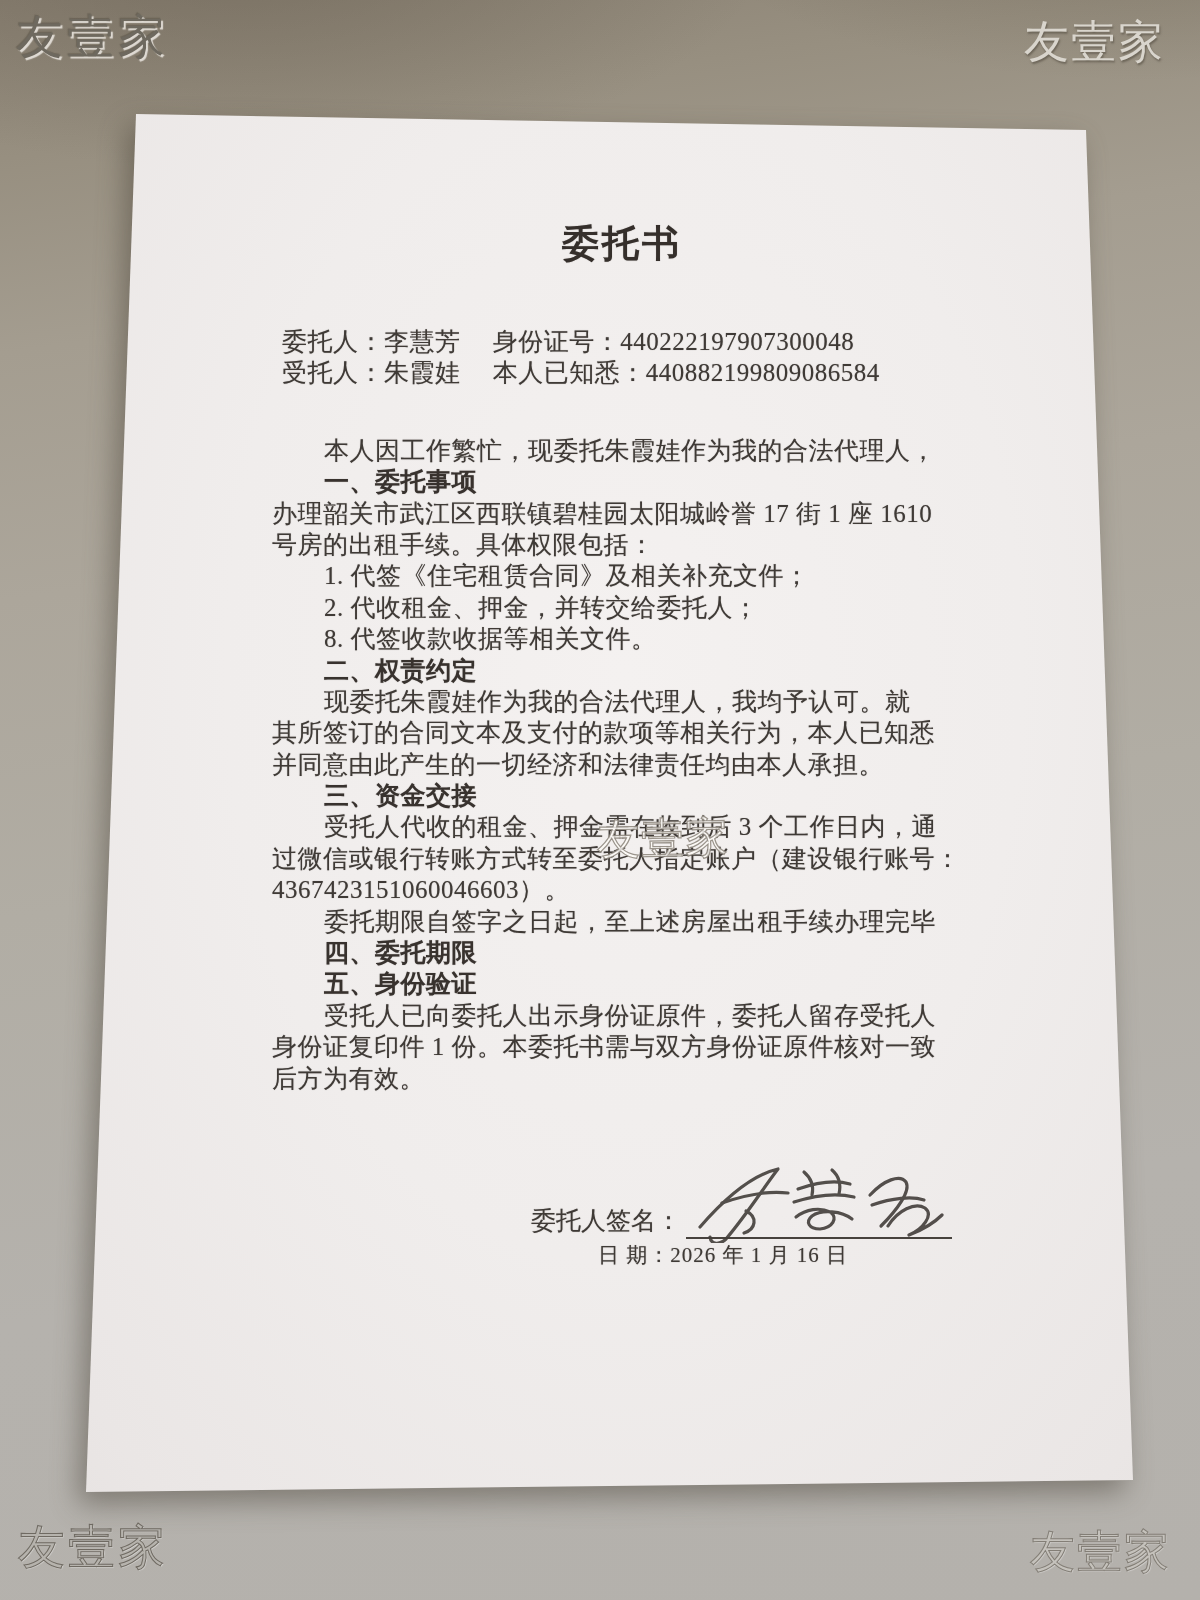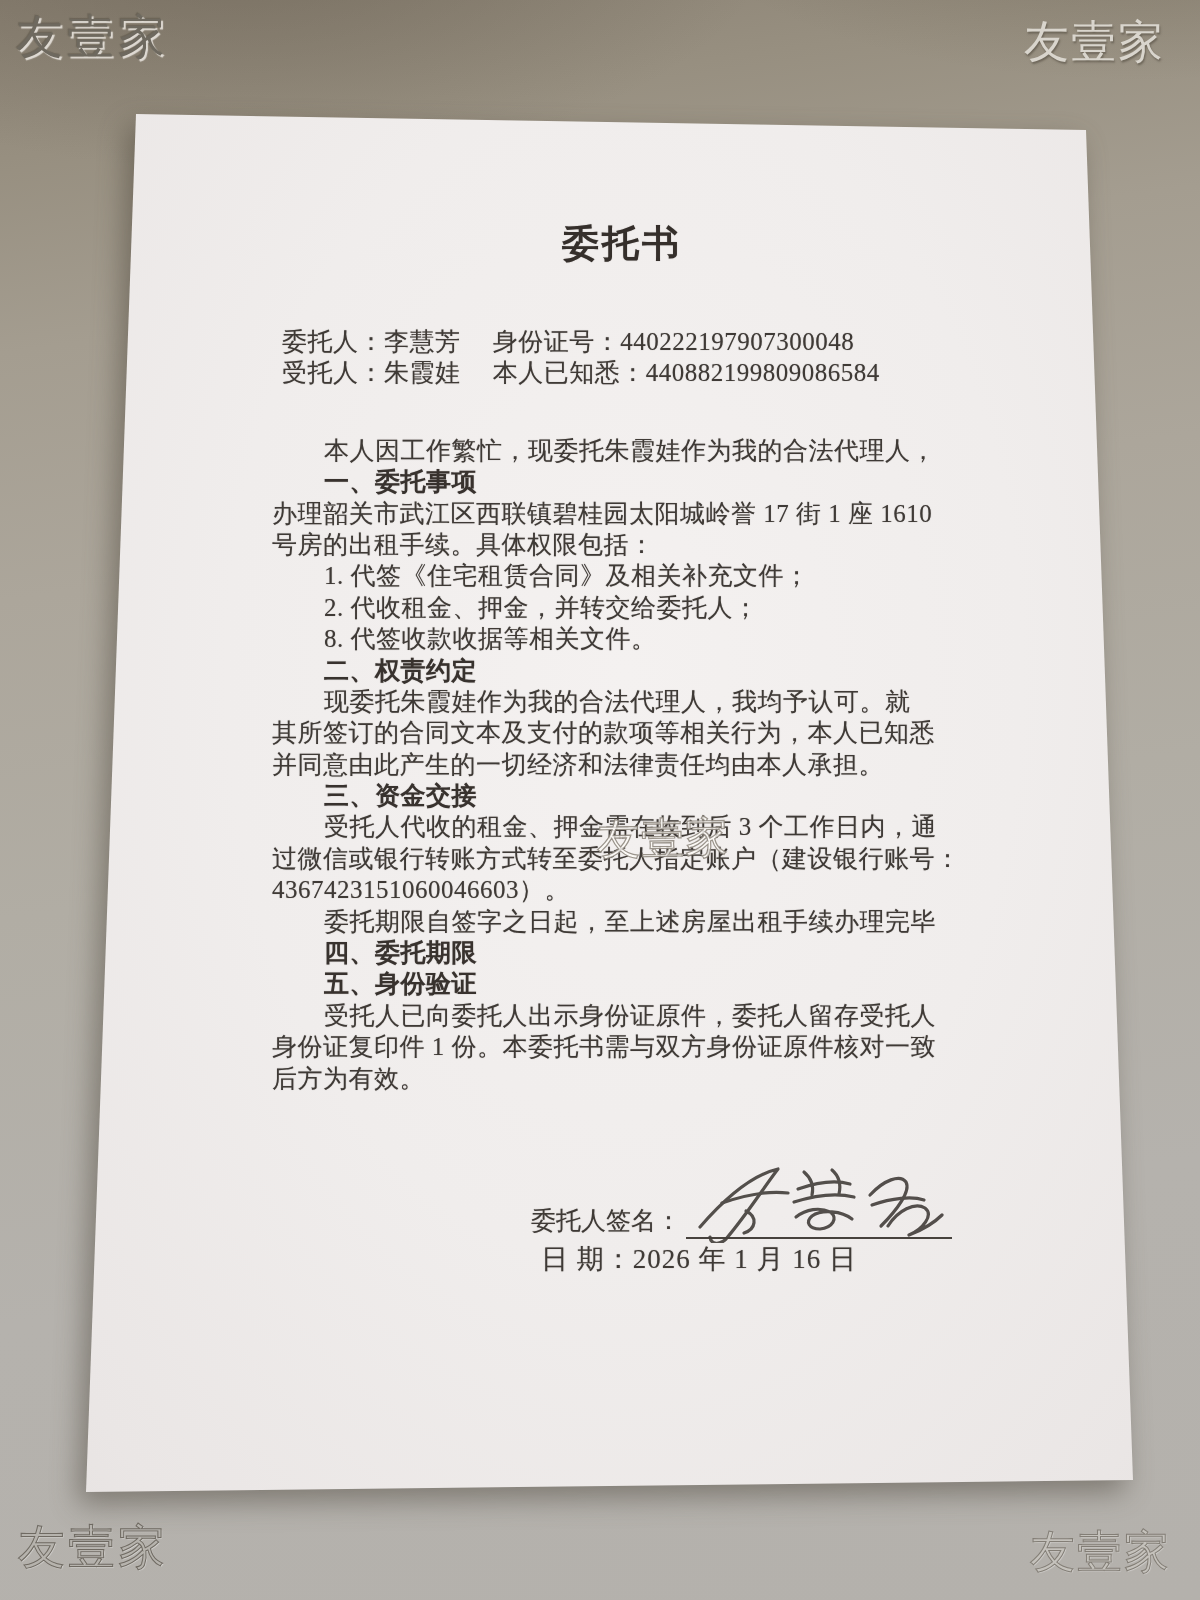--- a/index.html
+++ b/index.html
@@ -44,21 +44,21 @@
   .gap1{height:56px;}
   .gap2{height:46px;}
   .line{height:31.4px;line-height:31.4px;white-space:nowrap;}
   .line.hd{padding-left:10px;}
   .line.fl{padding-left:52px;}
   .line.head{padding-left:52px;font-weight:bold;color:#38322e;}
   
   .sig-label{position:absolute;left:531px;top:1204px;font-size:25px;color:#3f3a36;z-index:3;white-space:nowrap;text-shadow:0 0 1px rgba(63,58,54,0.45);}
   .sig-underline{position:absolute;left:686px;top:1168px;width:266px;height:69px;border-bottom:2.5px solid #47423d;z-index:3;}
   .sig-svg{position:absolute;left:8px;bottom:-6px;}
-  .sig-date{position:absolute;left:541px;top:1241px;font-size:27px;letter-spacing:1px;color:#3f3a36;z-index:3;white-space:nowrap;text-shadow:0 0 1px rgba(63,58,54,0.45);}
+  .sig-date{position:absolute;left:598px;top:1241px;font-size:21px;letter-spacing:1px;color:#3f3a36;z-index:3;white-space:nowrap;text-shadow:0 0 1px rgba(63,58,54,0.45);}
   
   .wm{position:absolute;font-family:"Liberation Serif","DejaVu Serif",serif;white-space:nowrap;z-index:5;}
   .wm-tl{left:16px;top:6px;font-size:47px;letter-spacing:4px;color:#6e695f;
          text-shadow:2px 2px 1px rgba(246,243,237,0.8), -1px -1px 1px rgba(66,60,50,0.35);}
   .wm-tr{left:1024px;top:12px;font-size:45px;letter-spacing:2px;color:#d9d5cd;
          text-shadow:1px 2px 2px rgba(82,75,64,0.6);}
   .wm-bl{left:18px;top:1516px;font-size:47px;letter-spacing:3px;color:#b6b3ad;
          -webkit-text-stroke:1px #6f6a62;text-shadow:1px 1px 1px rgba(255,255,255,0.45);}
   .wm-br{left:1030px;top:1522px;font-size:45px;letter-spacing:2px;color:#c5c2bc;
          -webkit-text-stroke:1px #837e76;text-shadow:1px 1px 1px rgba(255,255,255,0.4);}

